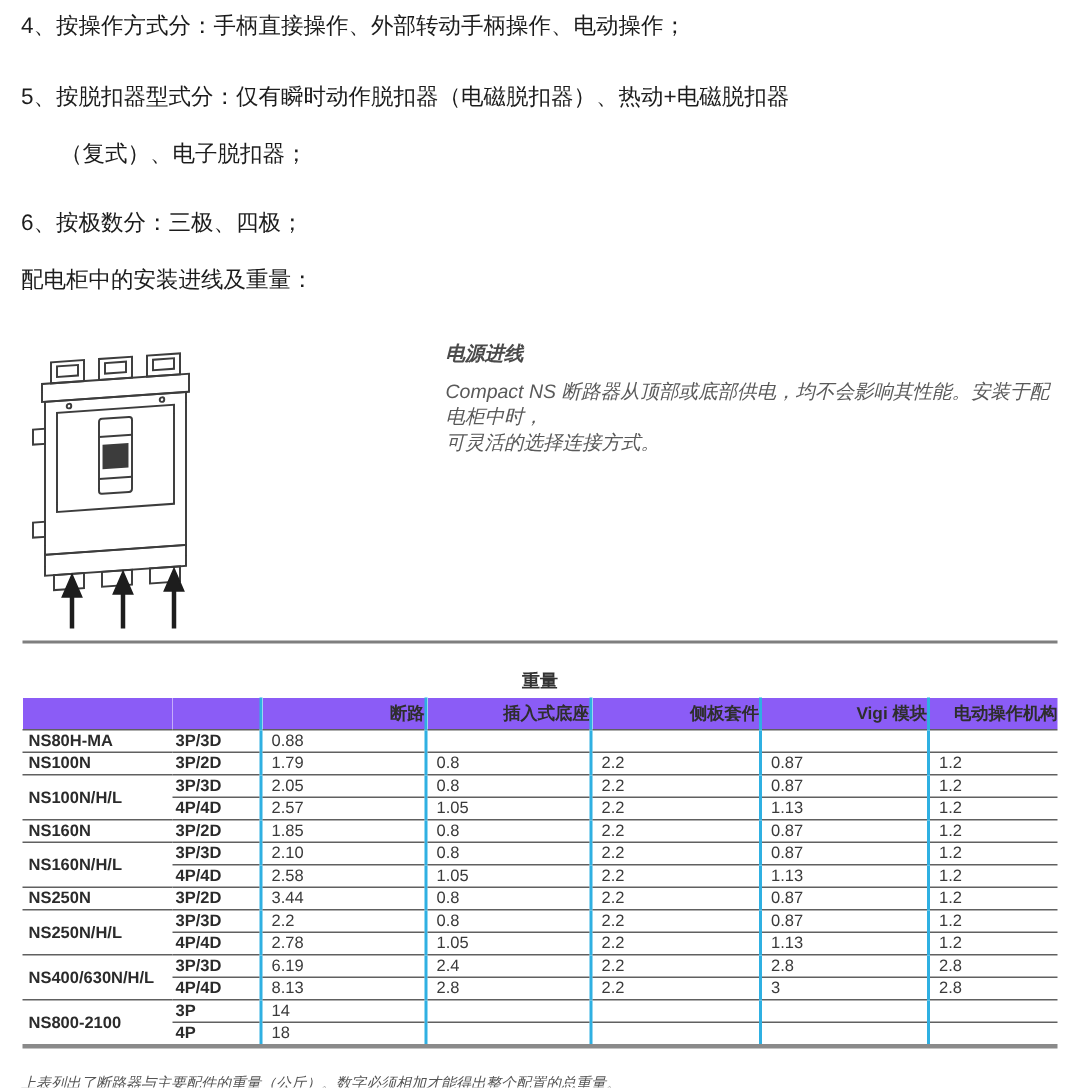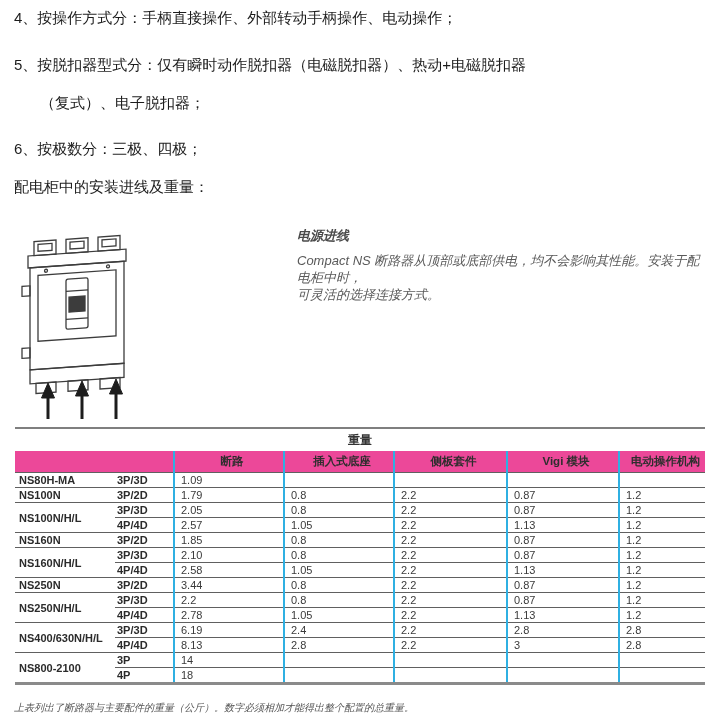--- a/index.html
+++ b/index.html
@@ -22,24 +22,24 @@
   .figrow { display:flex; align-items:flex-start; margin-top:28px; height:202px;font-style:italic; }
   .figimg { flex:0 0 297px; width:297px; }
   .figimg svg { display:block; margin-left:8px; }
   .figtext { padding-top:3px; }
   .figtitle { margin:0; font-size:13px; font-weight:bold; color:#4a4a4a; }
   .figbody { margin:7px 0 0 0; font-size:13px; line-height:17px; color:#595959; }
 
   
   .twrap { margin-left:15px; width:690px;
            border-top:2px solid #7f7f7f; border-bottom:3px solid #8a8a8a; margin-top:1px; }
-  .ttitle { text-align:center; font-size:12px; font-weight:bold; color:#333; padding:3px 0 2px 0; }
+  .ttitle { text-align:center; font-size:12px; font-weight:bold; color:#333; padding:17px 0 2px 0; }
   table { border-collapse:collapse; table-layout:fixed; width:690px; }
-  th { background:#ec4899; font-size:11.5px; font-weight:bold; color:#2e2e2e;
-       text-align:center; padding:3px 0 3px 6px; height:13px; white-space:nowrap; overflow:hidden;margin-left:44px; }
+  th { background:#8b5cf6; font-size:11.5px; font-weight:bold; color:#2e2e2e;
+       text-align:right; padding:3px 0 3px 6px; height:13px; white-space:nowrap; overflow:hidden;margin-left:44px; }
   td { font-size:11px; color:#3a3a3a; height:14px; padding:0 0 0 6px;
        border-top:1px solid #606060; white-space:nowrap; overflow:hidden; vertical-align:middle; }
   td.m { font-weight:bold; color:#2b2b2b; padding-left:4px; }
   td.p { font-weight:bold; color:#2b2b2b; padding-left:2px; }
   .cy { border-left:2px solid #2fb0e2; }
 
   .footnote { margin:16px 0 0 14px; font-size:10px; font-style:italic; color:#555; }
 </style>
 </head>
 <body>
@@ -117,21 +117,21 @@
           <th class="cy">插入式底座</th>
           <th class="cy">侧板套件</th>
           <th class="cy">Vigi 模块</th>
           <th class="cy">电动操作机构</th>
         </tr>
       </thead>
       <tbody>
         <tr>
           <td class="m">NS80H-MA</td>
           <td class="p">3P/3D</td>
-          <td class="cy">1.09</td>
+          <td class="cy">0.88</td>
           <td class="cy"></td>
           <td class="cy"></td>
           <td class="cy"></td>
           <td class="cy"></td>
         </tr>
         <tr>
           <td class="m">NS100N</td>
           <td class="p">3P/2D</td>
           <td class="cy">1.79</td>
           <td class="cy">0.8</td>

